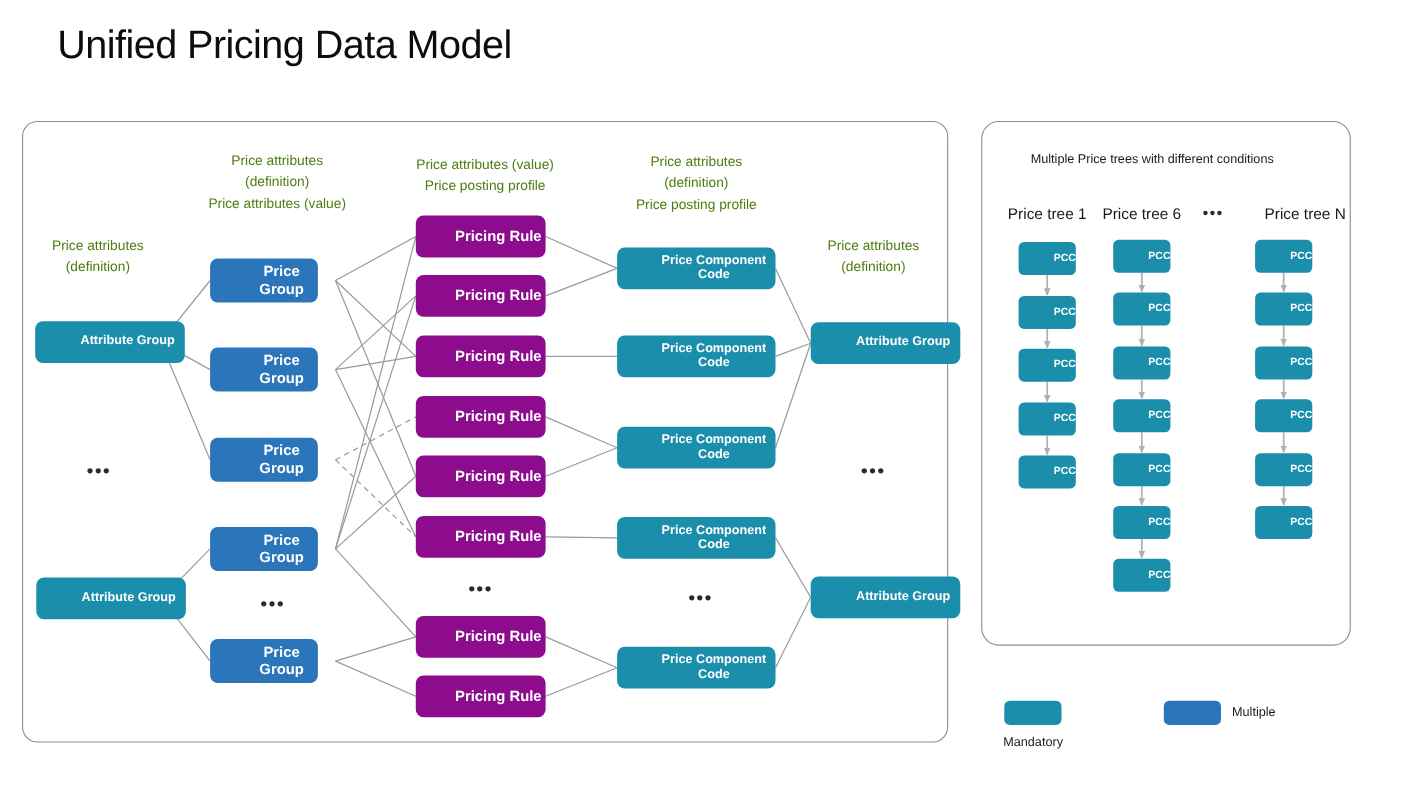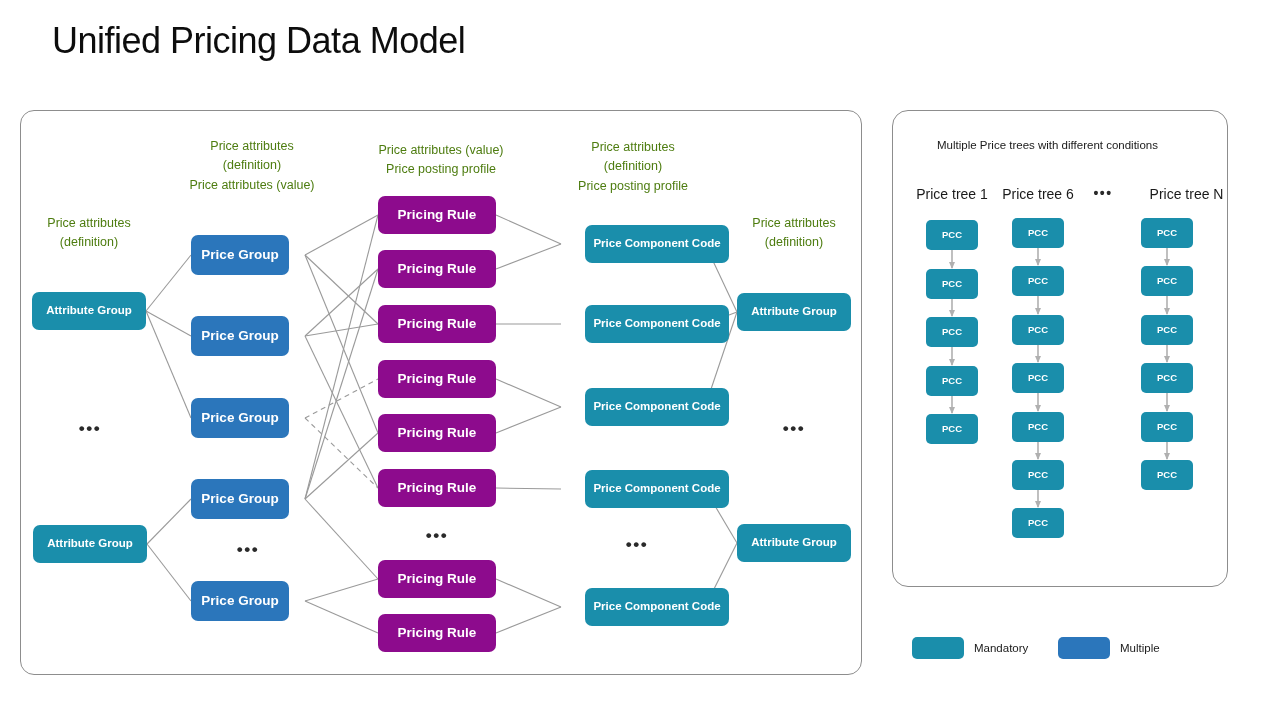--- a/index.html
+++ b/index.html
@@ -54,41 +54,41 @@
     box-sizing: border-box;
     display: flex;
     align-items: center;
     justify-content: center;
     border-radius: 7px;
     color: #ffffff;
     font-weight: bold;
     text-align: center;
     line-height: 1.15;
     z-index: 3;
+    padding-left: 32px;
   }
   .node.attr-group {
-    width: 114px; height: 38px;
+    width: 136px; height: 38px;
     background: #1a8eab;
     font-size: 11.5px;
   }
   .node.price-group {
     width: 98px; height: 40px;
     background: #2b76bb;
     font-size: 13.5px;
   }
   .node.pricing-rule {
     width: 118px; height: 38px;
     background: #8d0b8d;
     font-size: 13.5px;
   }
   .node.pcc {
     width: 144px; height: 38px;
     background: #1a8eab;
     font-size: 11.5px;
-    margin-left: 24px;
   }
   .node.pcc-small {
     width: 52px; height: 30px;
     background: #1a8eab;
     font-size: 9.5px;
     border-radius: 5px;
   }
 
   
   .caption {
@@ -281,21 +281,21 @@
     <div class="node pcc-small" style="left: 1141px; top: 218px;">PCC</div>
     <div class="node pcc-small" style="left: 1141px; top: 266px;">PCC</div>
     <div class="node pcc-small" style="left: 1141px; top: 315px;">PCC</div>
     <div class="node pcc-small" style="left: 1141px; top: 363px;">PCC</div>
     <div class="node pcc-small" style="left: 1141px; top: 412px;">PCC</div>
     <div class="node pcc-small" style="left: 1141px; top: 460px;">PCC</div>
     <div class="ellipsis" style="left: 1103px; top: 193px; font-size: 14px;">•••</div>
   </div>
 
 <div id="legend">
-    <div class="legend-item" style="left: 0px; top: 0px;">
+    <div class="legend-item" style="left: 0px; top: 0px; flex-direction: column;">
       <div class="legend-swatch mandatory"></div>
       <div class="legend-text">Mandatory</div>
     </div>
     <div class="legend-item" style="left: 146px; top: 0px;">
       <div class="legend-swatch optional"></div>
       <div class="legend-text">Multiple</div>
     </div>
   </div>
 
 </body></html>

